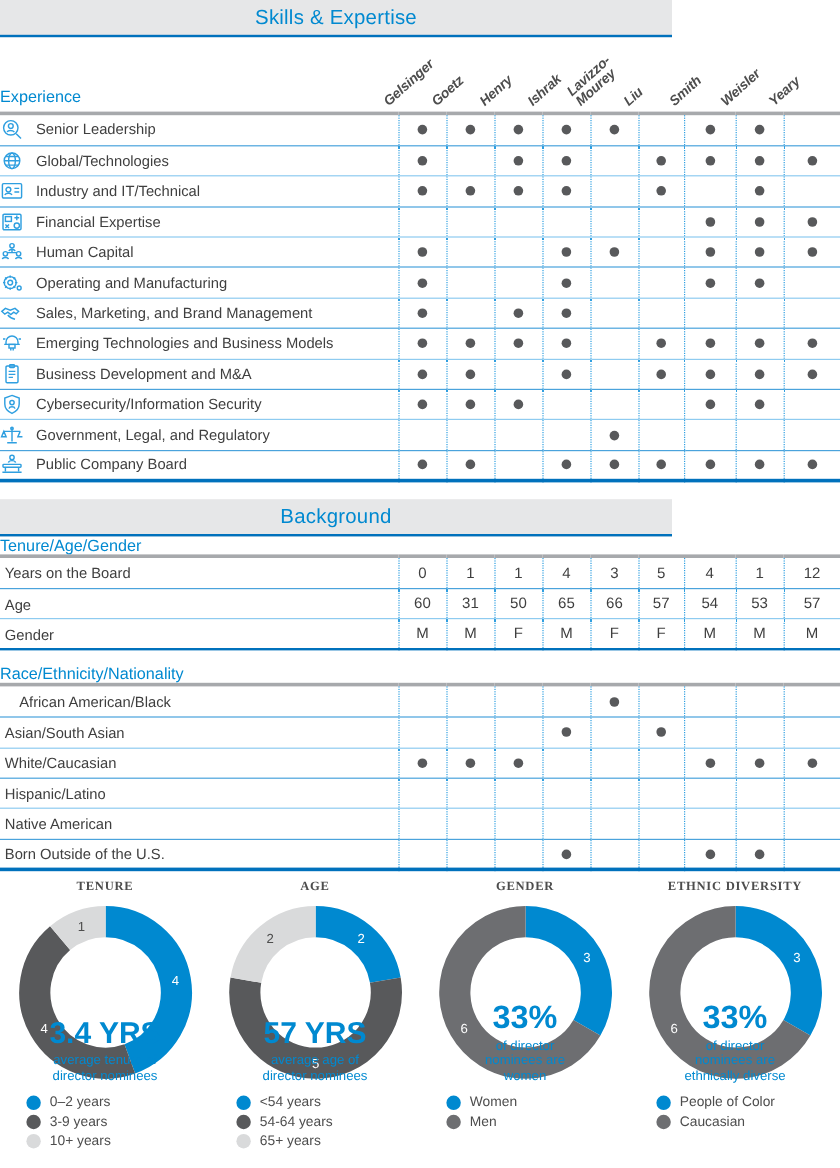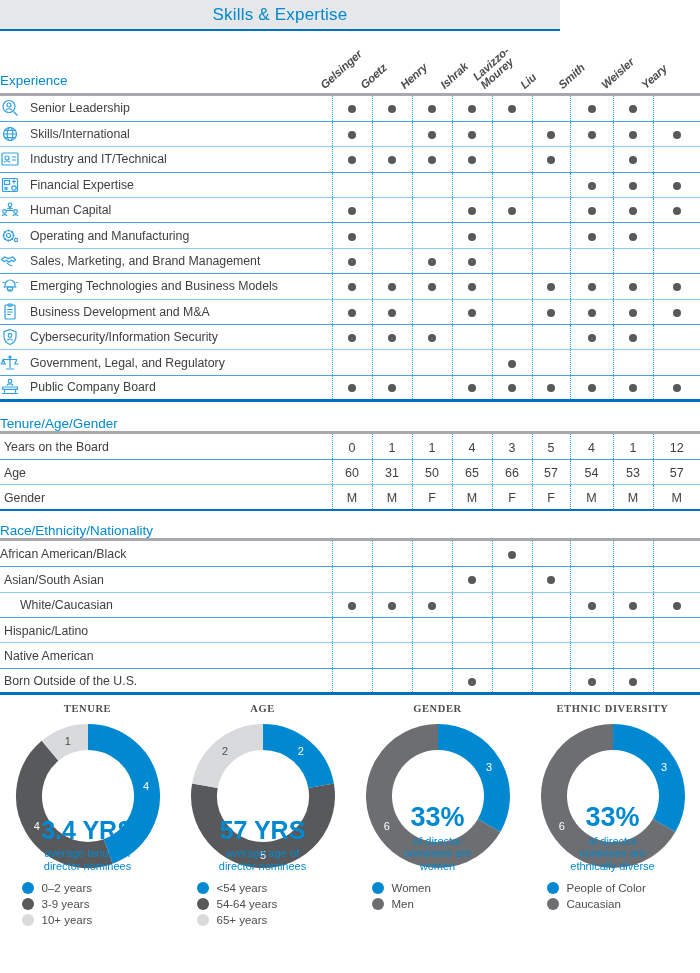--- a/index.html
+++ b/index.html
@@ -183,21 +183,21 @@
           <td class="dcell"></td>
           <td class="dcell"><span class="dot"></span></td>
           <td class="dcell"><span class="dot"></span></td>
           <td class="dcell"></td>
         </tr>
         <tr class="datarow alt">
           <td class="labelcell"><span class="icon"><svg width="20" height="18" viewBox="0 0 20 18">
                 <circle cx="10" cy="9" r="6.5" stroke="#2f9fe0" fill="none" stroke-width="1.2"></circle>
                 <ellipse cx="10" cy="9" rx="2.8" ry="6.5" stroke="#2f9fe0" fill="none" stroke-width="1.2"></ellipse>
                 <path d="M3.5 9h13M4.6 5.4h10.8M4.6 12.6h10.8" stroke="#2f9fe0" fill="none" stroke-width="1.2"></path>
-              </svg></span><span class="lbl">Skills/International</span></td>
+              </svg></span><span class="lbl">Global/Technologies</span></td>
           <td class="dcell first"><span class="dot"></span></td>
           <td class="dcell"></td>
           <td class="dcell"><span class="dot"></span></td>
           <td class="dcell"><span class="dot"></span></td>
           <td class="dcell"></td>
           <td class="dcell"><span class="dot"></span></td>
           <td class="dcell"><span class="dot"></span></td>
           <td class="dcell"><span class="dot"></span></td>
           <td class="dcell"><span class="dot"></span></td>
         </tr>
@@ -367,20 +367,23 @@
           <td class="dcell"><span class="dot"></span></td>
         </tr>
         <tr class="endrule">
           <td colspan="10"></td>
         </tr>
       </tbody>
   </table>
 
   <div class="spacer"></div>
 
+  <div class="banner">
+    <span>Background</span>
+  </div>
 
   <table class="matrix">
     <colgroup>
       <col style="width:332px">
         <col style="width:40px">
         <col style="width:40px">
         <col style="width:40px">
       <col style="width:40px">
         <col style="width:40px">
         <col style="width:38px">
@@ -457,21 +460,21 @@
     <tbody>
       <tr>
         <td colspan="10" class="subhdr">Race/Ethnicity/Nationality</td>
       </tr>
     </tbody>
     <tbody id="race-body">
         <tr class="thickrule">
           <td colspan="10"></td>
         </tr>
         <tr class="datarow">
-          <td class="labelcell" style="padding-left: 0;"><span class="lbl">African American/Black</span></td>
+          <td class="labelcell" style="padding-left: 16px;"><span class="lbl">African American/Black</span></td>
           <td class="dcell first"></td>
           <td class="dcell"></td>
           <td class="dcell"></td>
           <td class="dcell"></td>
           <td class="dcell"><span class="dot"></span></td>
           <td class="dcell"></td>
           <td class="dcell"></td>
           <td class="dcell"></td>
           <td class="dcell"></td>
         </tr>
@@ -481,21 +484,21 @@
           <td class="dcell"></td>
           <td class="dcell"></td>
           <td class="dcell"><span class="dot"></span></td>
           <td class="dcell"></td>
           <td class="dcell"><span class="dot"></span></td>
           <td class="dcell"></td>
           <td class="dcell"></td>
           <td class="dcell"></td>
         </tr>
         <tr class="datarow">
-          <td class="labelcell" style="padding-left: 20px;"><span class="lbl">White/Caucasian</span></td>
+          <td class="labelcell" style="padding-left: 4px;"><span class="lbl">White/Caucasian</span></td>
           <td class="dcell first"><span class="dot"></span></td>
           <td class="dcell"><span class="dot"></span></td>
           <td class="dcell"><span class="dot"></span></td>
           <td class="dcell"></td>
           <td class="dcell"></td>
           <td class="dcell"></td>
           <td class="dcell"><span class="dot"></span></td>
           <td class="dcell"><span class="dot"></span></td>
           <td class="dcell"><span class="dot"></span></td>
         </tr>

